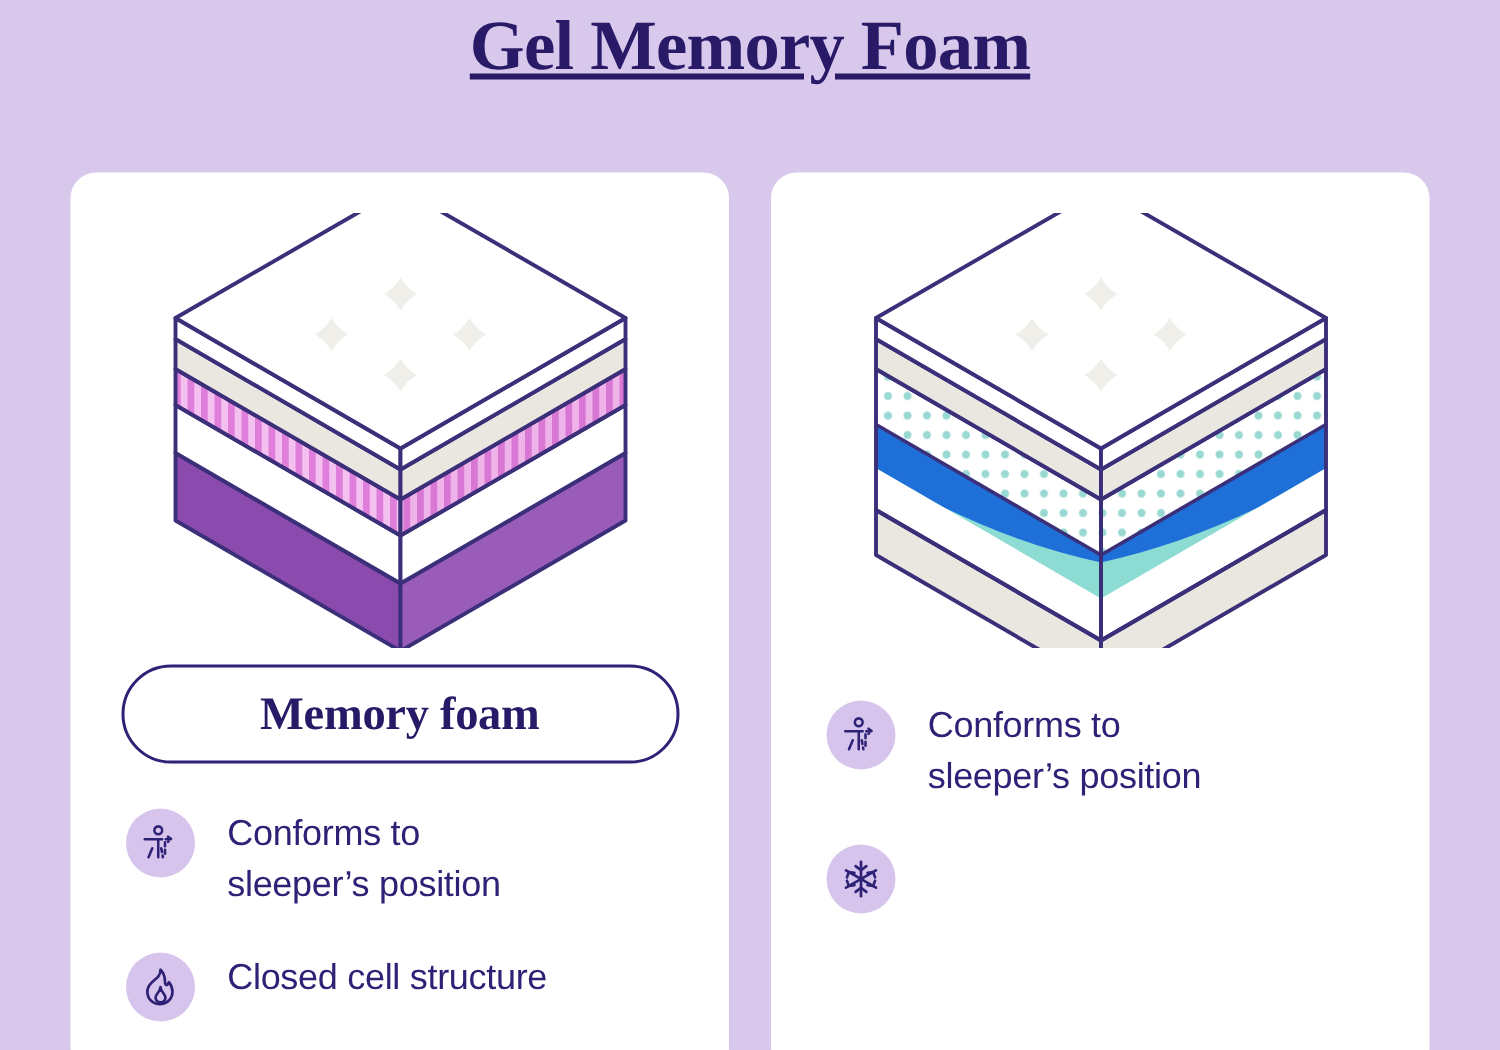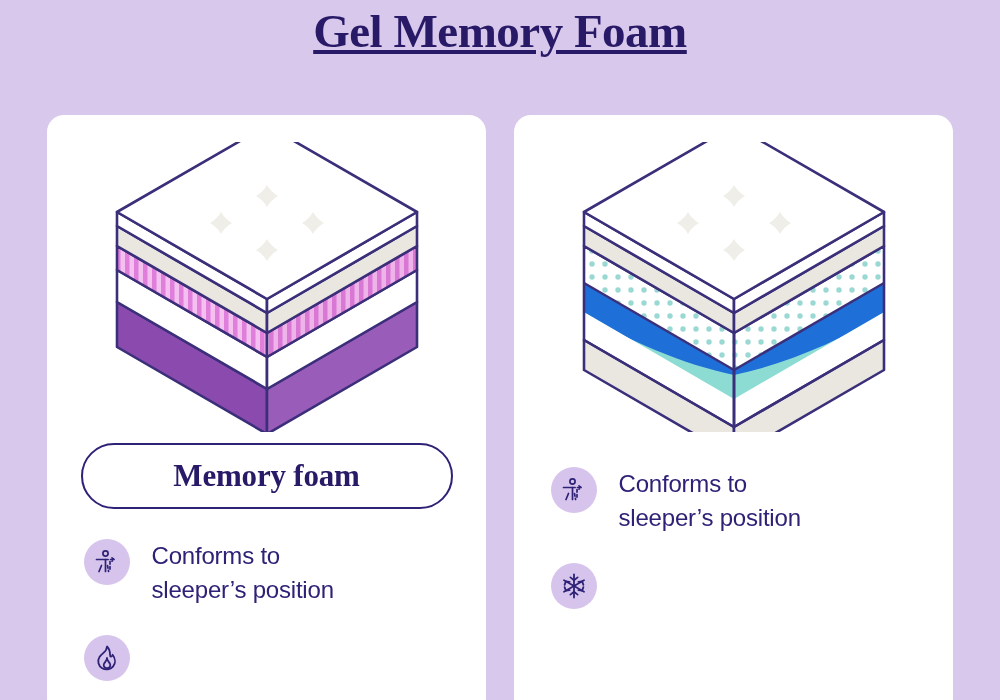--- a/index.html
+++ b/index.html
@@ -171,20 +171,21 @@
 sleeper’s position</span>
       </div>
 
       <div class="feature">
         <span class="f-icon">
           <svg width="28" height="28" viewBox="0 0 28 28" fill="none" stroke="#2e2277" stroke-width="1.8" stroke-linecap="round" stroke-linejoin="round">
             <path d="M14,2.5 C14,8 9.5,8.5 6.5,13 C4,16.8 5.4,22 9.2,24.2 C12.6,26.2 17.4,25.6 20,22.6 C22.8,19.4 22.6,14.6 19.6,10.8 C18.4,13.6 17,13.2 17,10.4 C17,7.2 16,4.4 14,2.5 Z"></path>
             <path d="M14,14 C14,17 11.4,18 10.8,20.4 C10.3,22.4 11.8,24.2 14,24.2 C16.2,24.2 17.7,22.4 17.2,20.4 C16.6,18 14,17 14,14 Z"></path>
           </svg>
         </span>
+        <span class="f-text">Closed cell structure</span>
       </div>
 
     </div>
   </div>
 
   <div class="card">
 
     <div class="illus-wrap">
       <svg width="320" height="290" viewBox="0 0 320 290">
         <defs>

